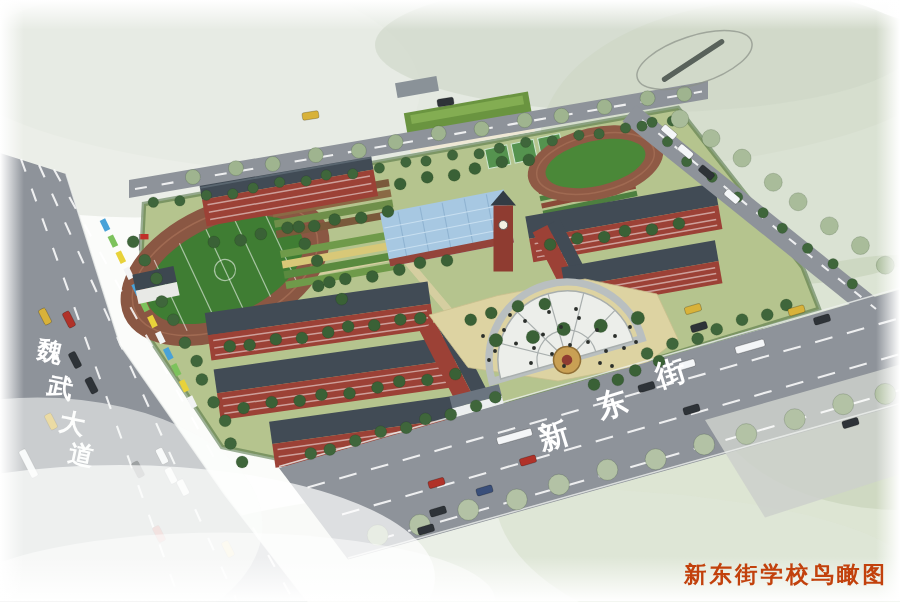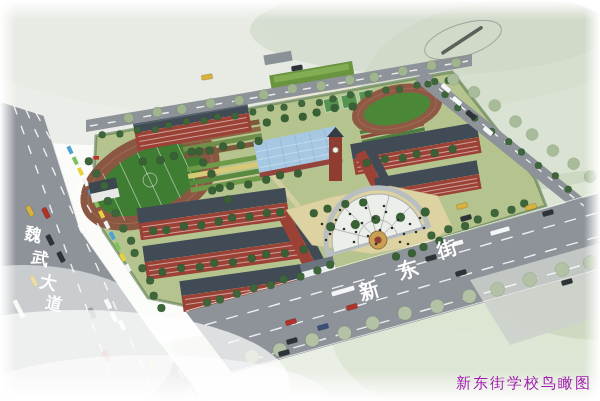--- a/index.html
+++ b/index.html
@@ -1,20 +1,20 @@
 <!DOCTYPE html>
 <html><head>
 <meta charset="utf-8">
 <style>
   html,body{margin:0;padding:0;background:#ffffff;}
   .stage{position:relative;width:600px;height:401px;overflow:hidden;
          background:#fbfcfa;font-family:"Liberation Sans",sans-serif;}
   .stage svg{position:absolute;left:0;top:0;}
-  .caption{position:absolute;right:8px;bottom:8px;font-size:15px;font-weight:normal;
-           color:#a21caf;letter-spacing:2px;font-family:"Liberation Sans",sans-serif;}
+  .caption{position:absolute;right:8px;bottom:8px;font-size:15px;font-weight:bold;
+           color:#c2410c;letter-spacing:2px;font-family:"Liberation Sans",sans-serif;}
 </style>
 </head>
 <body>
 
 <div class="stage">
 <svg id="scene" width="600" height="401" viewBox="0 0 600 401">
   <defs>
     <linearGradient id="fadeT" x1="0" y1="0" x2="0" y2="1">
       <stop offset="0" stop-color="#ffffff" stop-opacity="1"></stop>
           <stop offset="1" stop-color="#ffffff" stop-opacity="0"></stop>

